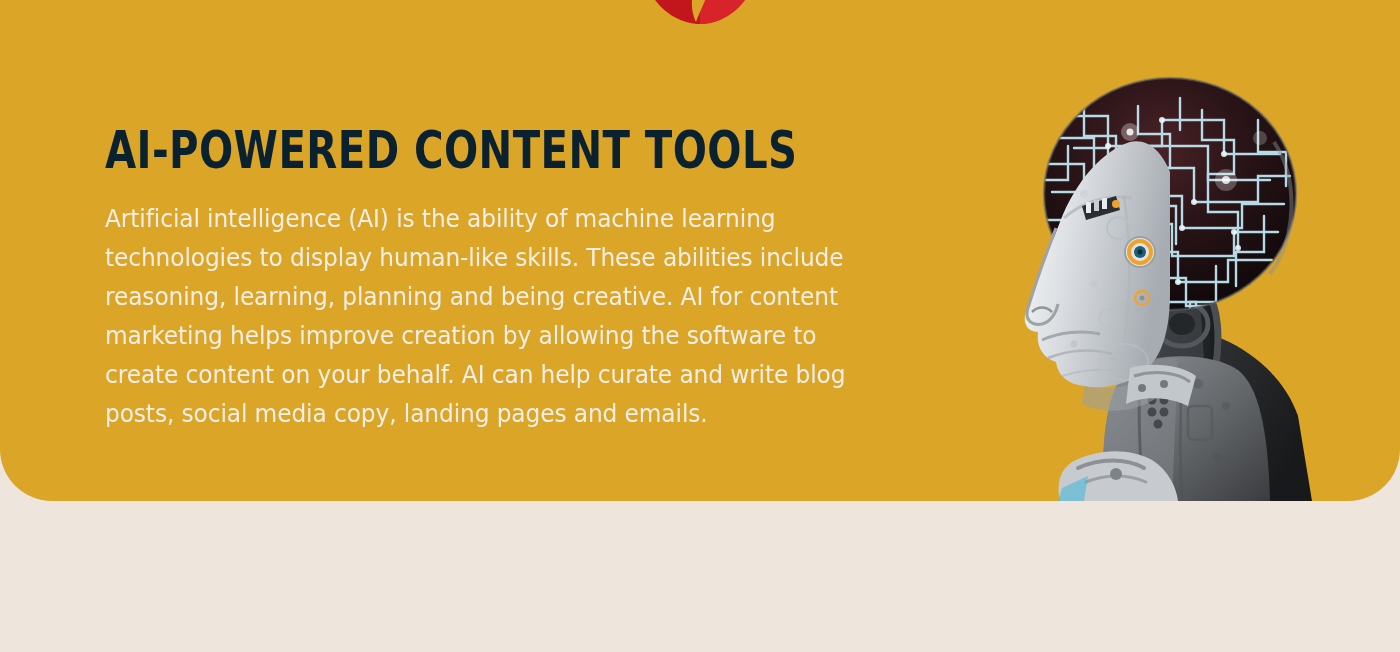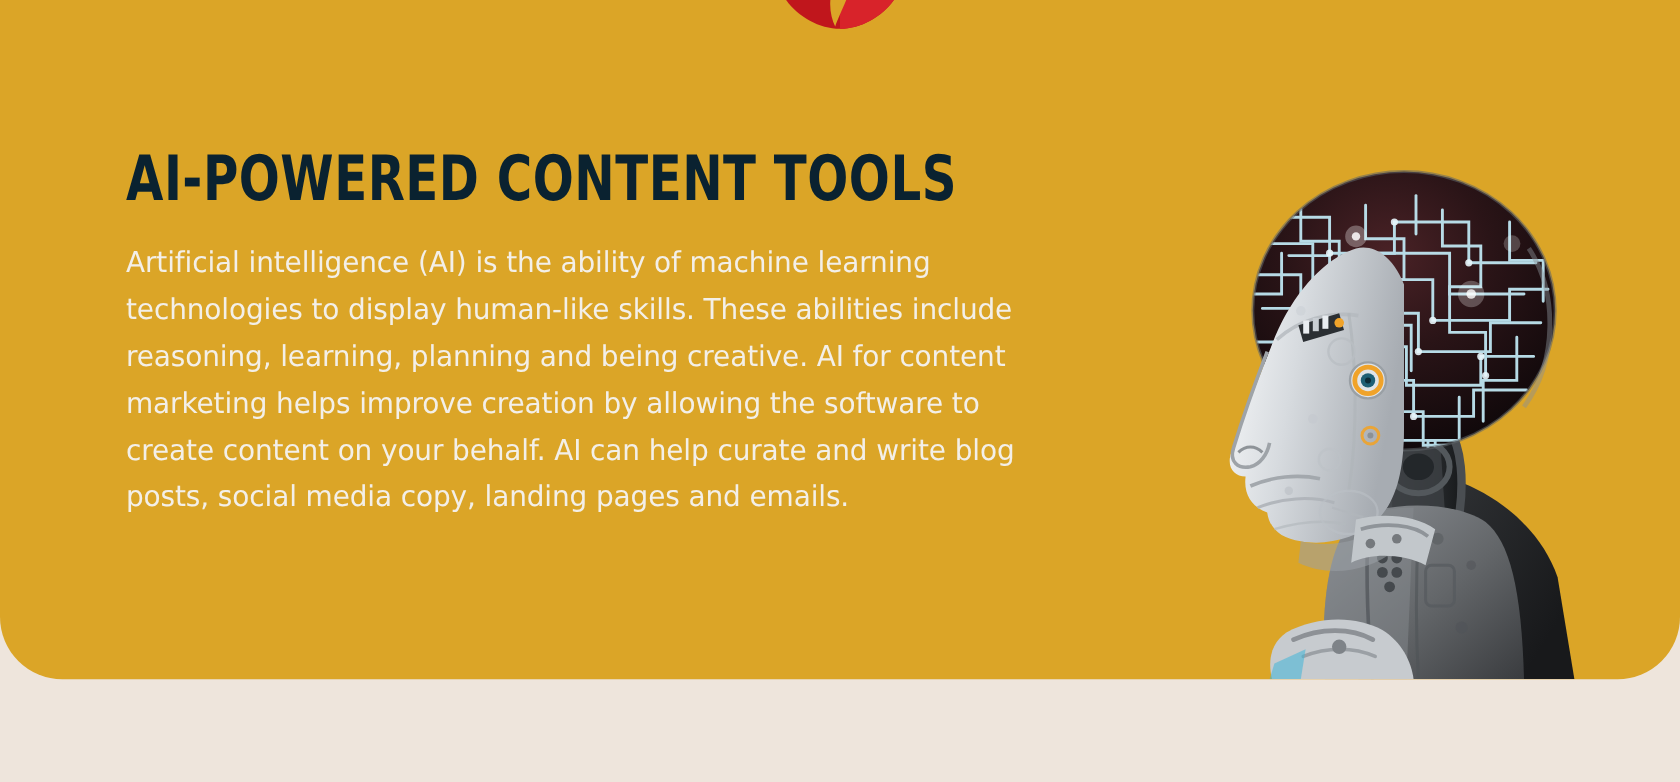--- a/index.html
+++ b/index.html
@@ -20,21 +20,21 @@
     height: 652px;
     background: #EEE5DC;
   }
 
   
   .hero-panel {
     position: absolute;
     left: 0;
     top: 0;
     width: 1400px;
-    height: 566px;
+    height: 501px;
     background: #DBA527;
     border-bottom-left-radius: 52px;
     border-bottom-right-radius: 52px;
     overflow: hidden;
   }
 
   
   .logo-wrap {
     position: absolute;
     left: 640px;

